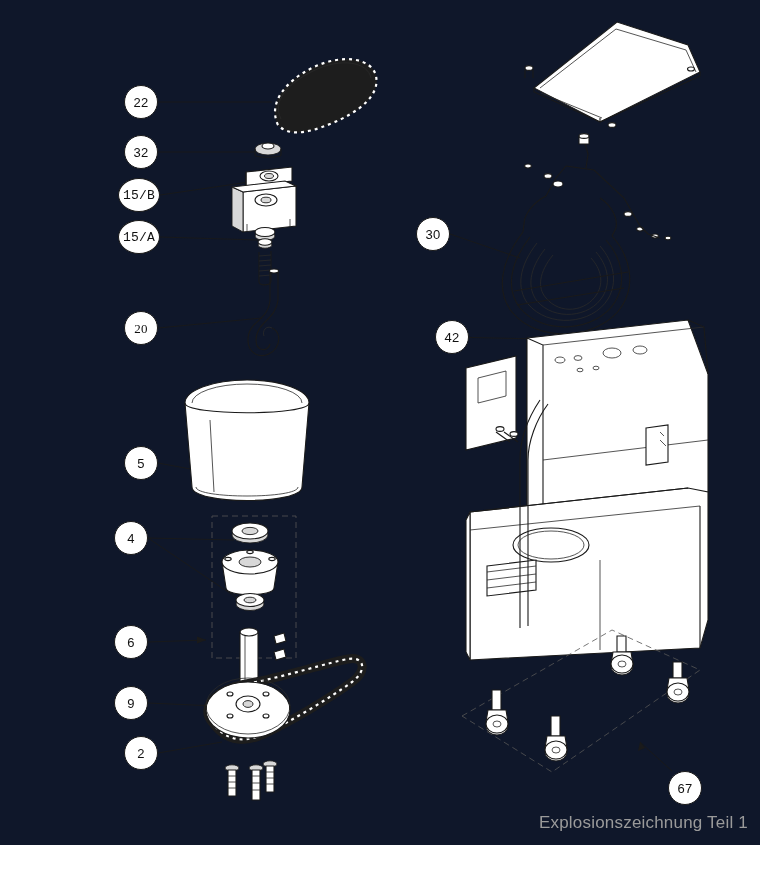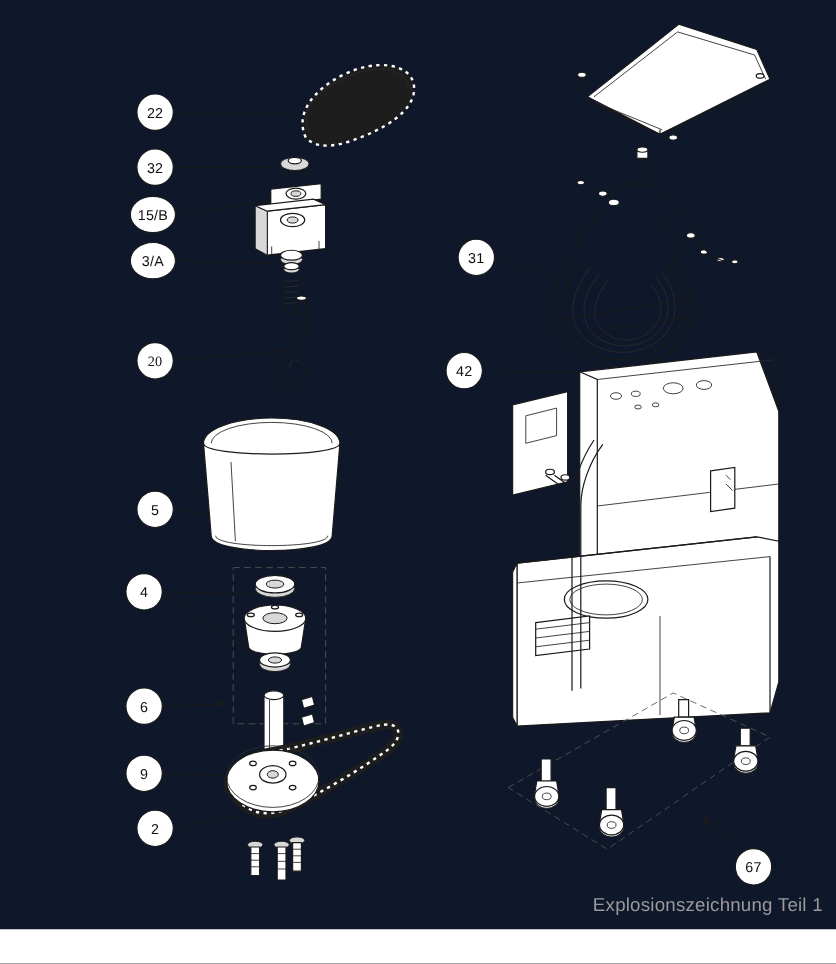--- a/index.html
+++ b/index.html
@@ -36,20 +36,21 @@
     align-items: center;
     justify-content: center;
     font-size: 13px;
     color: #111111;
     letter-spacing: 0.2px;
     box-sizing: border-box;
   }
   .callout.wide {
     width: 42px;
     border-radius: 50%;
+    font-family: Liberation Mono, monospace;
   }
   .callout span {
     line-height: 1;
   }
   #caption {
     position: absolute;
     right: 12px;
     bottom: 12px;
     font-size: 17px;
     color: #9a9a9a;
@@ -340,44 +341,44 @@
   <div class="callout" style="left:124px; top:85px;">
     <span>22</span>
   </div>
   <div class="callout" style="left:124px; top:135px;">
     <span>32</span>
   </div>
   <div class="callout wide" style="left:118px; top:178px;">
     <span>15/B</span>
   </div>
   <div class="callout wide" style="left:118px; top:220px;">
-    <span>3/A</span>
+    <span>15/A</span>
   </div>
   <div class="callout" style="left:124px; top:311px;font-family:Liberation Serif, serif;">
     <span>20</span>
   </div>
   <div class="callout" style="left:124px; top:446px;">
     <span>5</span>
   </div>
   <div class="callout" style="left:114px; top:521px;">
     <span>4</span>
   </div>
   <div class="callout" style="left:114px; top:625px;">
     <span>6</span>
   </div>
   <div class="callout" style="left:114px; top:686px;">
     <span>9</span>
   </div>
   <div class="callout" style="left:124px; top:736px;">
     <span>2</span>
   </div>
   <div class="callout" style="left:416px; top:217px;">
-    <span>31</span>
-  </div>
-  <div class="callout" style="left:405px; top:320px;">
+    <span>30</span>
+  </div>
+  <div class="callout" style="left:435px; top:320px;">
     <span>42</span>
   </div>
   <div class="callout" style="left:668px; top:771px;">
     <span>67</span>
   </div>
 
   <div id="caption">Explosionszeichnung Teil 1</div>
 
 </div>
 

